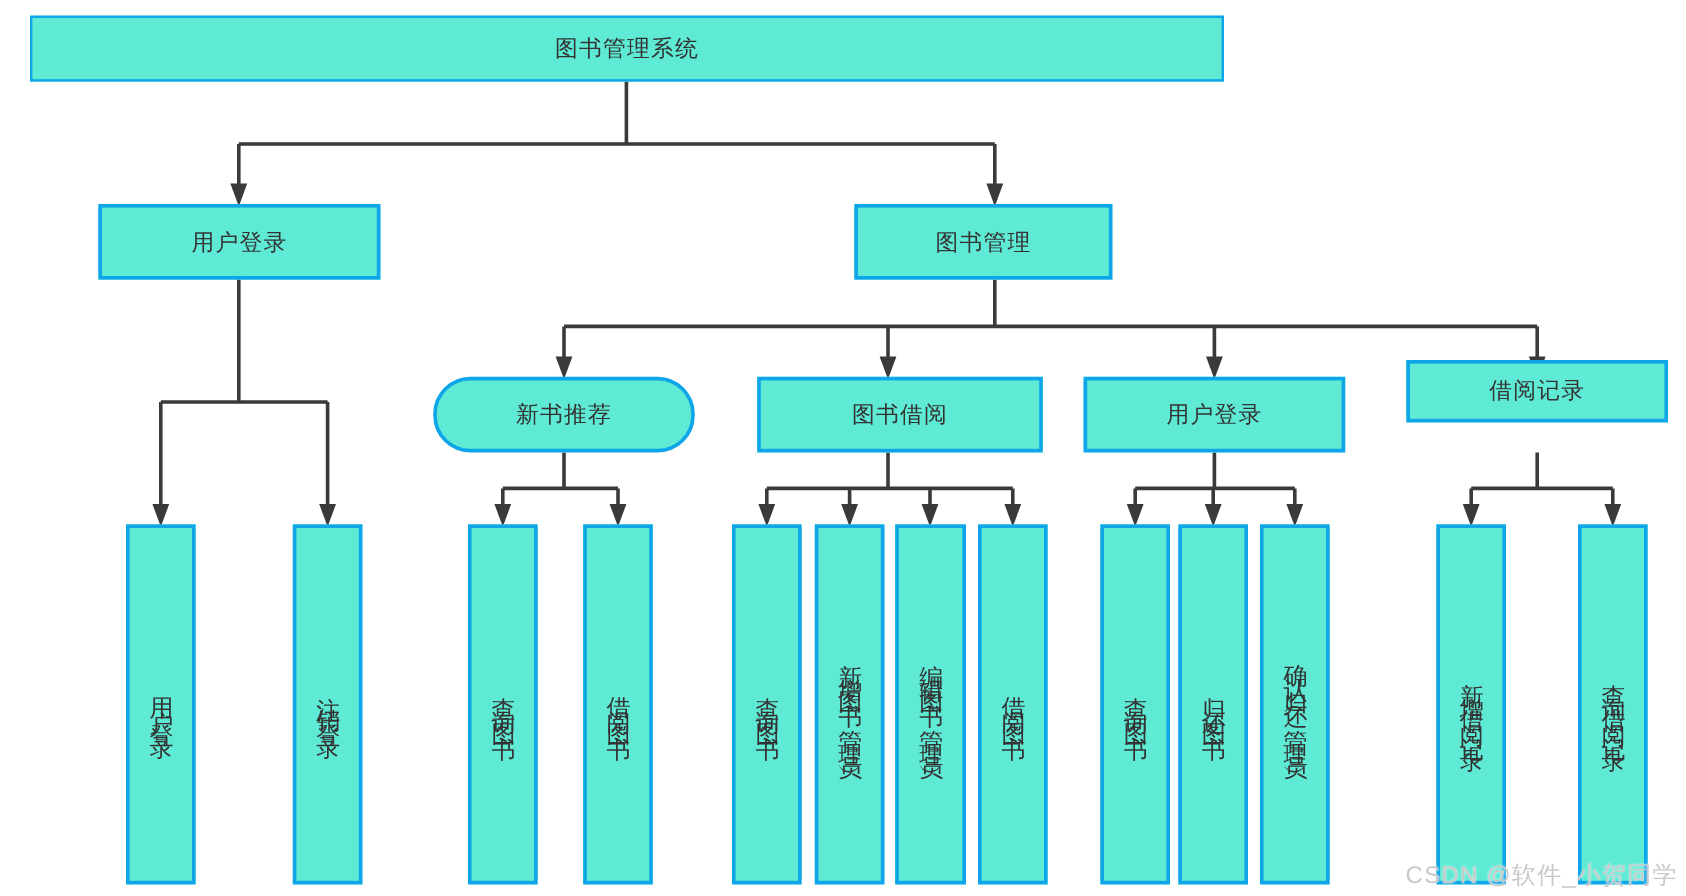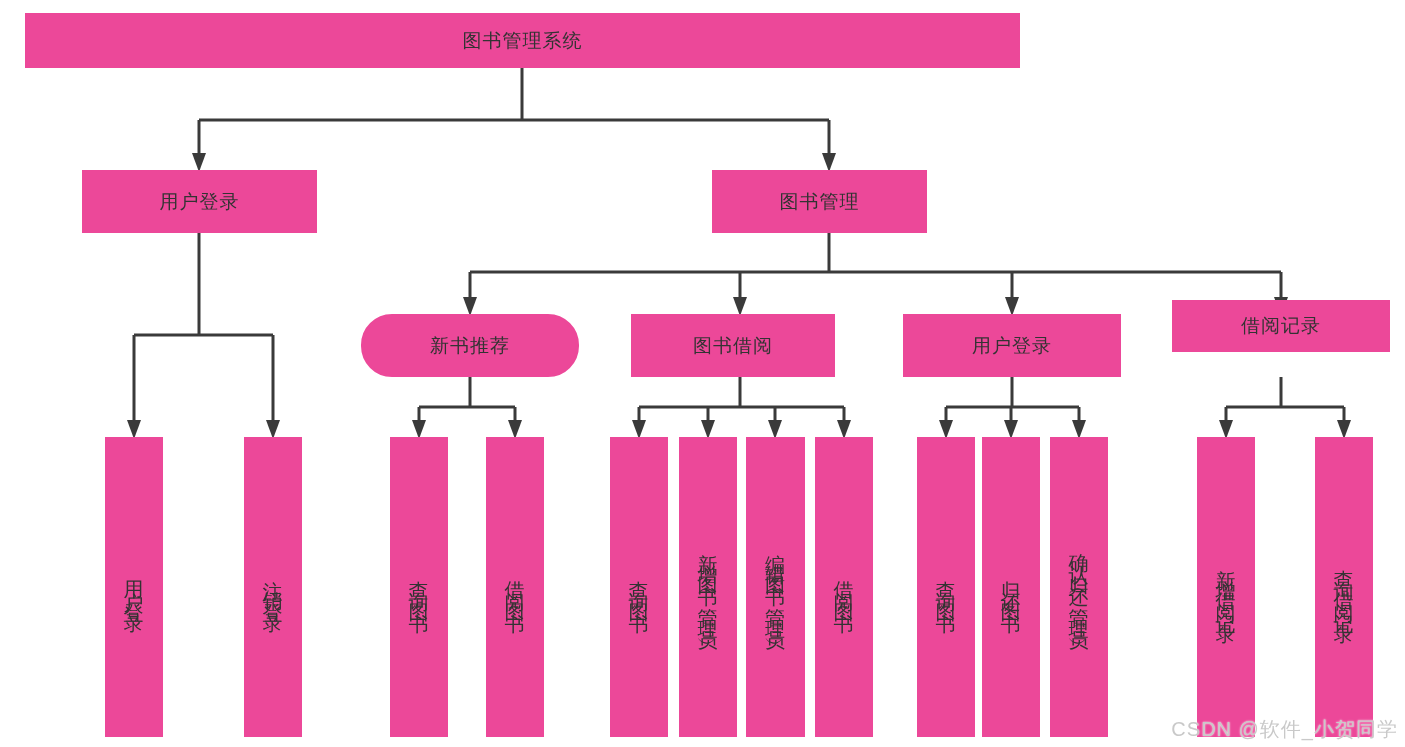--- a/index.html
+++ b/index.html
@@ -14,22 +14,22 @@
   }
   svg.connectors {
     position: absolute;
     left: 0; top: 0;
     width: 1405px; height: 747px;
     pointer-events: none;
   }
   .node {
     position: absolute;
     box-sizing: border-box;
-    background: #ec4899;
-    border: 3px solid #ec4899;
+    background: #5eead4;
+    border: 3px solid #0ea5e9;
     display: flex;
     align-items: center;
     justify-content: center;
     font-size: 19px;
     letter-spacing: 1px;
     color: #333333;
     white-space: nowrap;
     z-index: 2;
   }
   .node.leaf {
@@ -91,21 +91,21 @@
       <polygon points="1219,420 1233,420 1226,439" fill="#3a3a3a"></polygon>
       <polygon points="1337,420 1351,420 1344,439" fill="#3a3a3a"></polygon>
     </svg>
 
   <div class="node" style="left:25px; top:13px; width:995px; height:55px; border-width:2.5px;">图书管理系统</div>
 
   <div class="node" style="left:82px; top:170px; width:235px; height:63px;">用户登录</div>
   <div class="node" style="left:712px; top:170px; width:215px; height:63px;">图书管理</div>
 
   <div class="node" style="left:361px; top:314px; width:218px; height:63px;border-radius:31px;">新书推荐</div>
-  <div class="node" style="left:631px; top:314px; width:204px; height:63px;">图书借阅</div>
+  <div class="node" style="left:631px; top:314px; width:238px; height:63px;">图书借阅</div>
   <div class="node" style="left:903px; top:314px; width:218px; height:63px;">用户登录</div>
   <div class="node" style="left:1172px; top:300px; width:218px; height:52px;">借阅记录</div>
 
   <div class="node leaf" style="left:105px; top:437px; width:58px; height:300px;">用户登录</div>
   <div class="node leaf" style="left:244px; top:437px; width:58px; height:300px;">注销登录</div>
 
   <div class="node leaf" style="left:390px; top:437px; width:58px; height:300px;">查询图书</div>
   <div class="node leaf" style="left:486px; top:437px; width:58px; height:300px;">借阅图书</div>
 
   <div class="node leaf" style="left:610px; top:437px; width:58px; height:300px;">查询图书</div>

